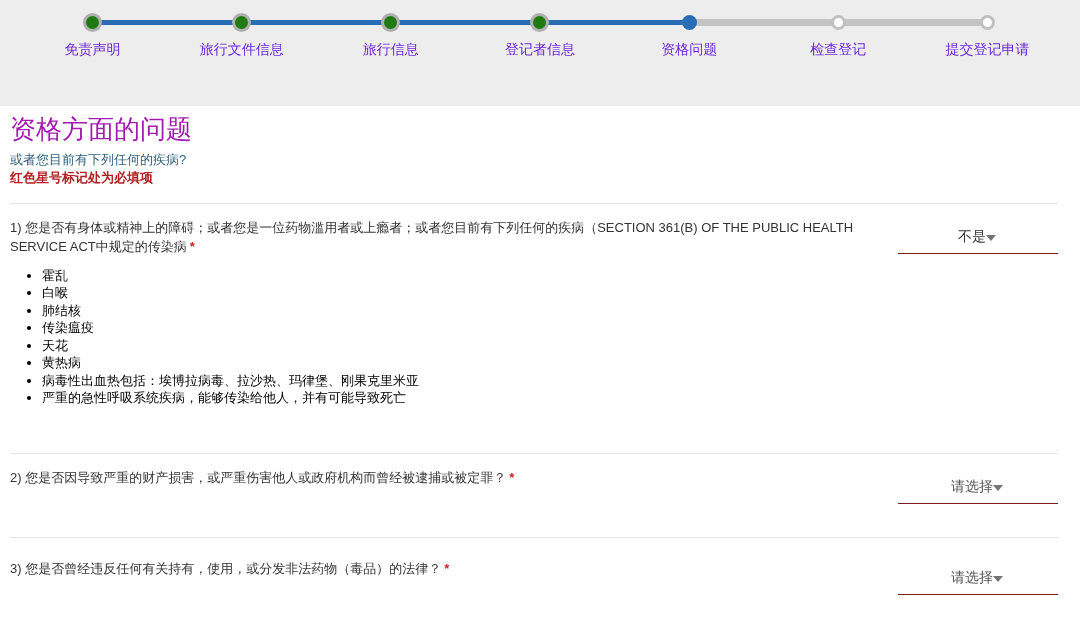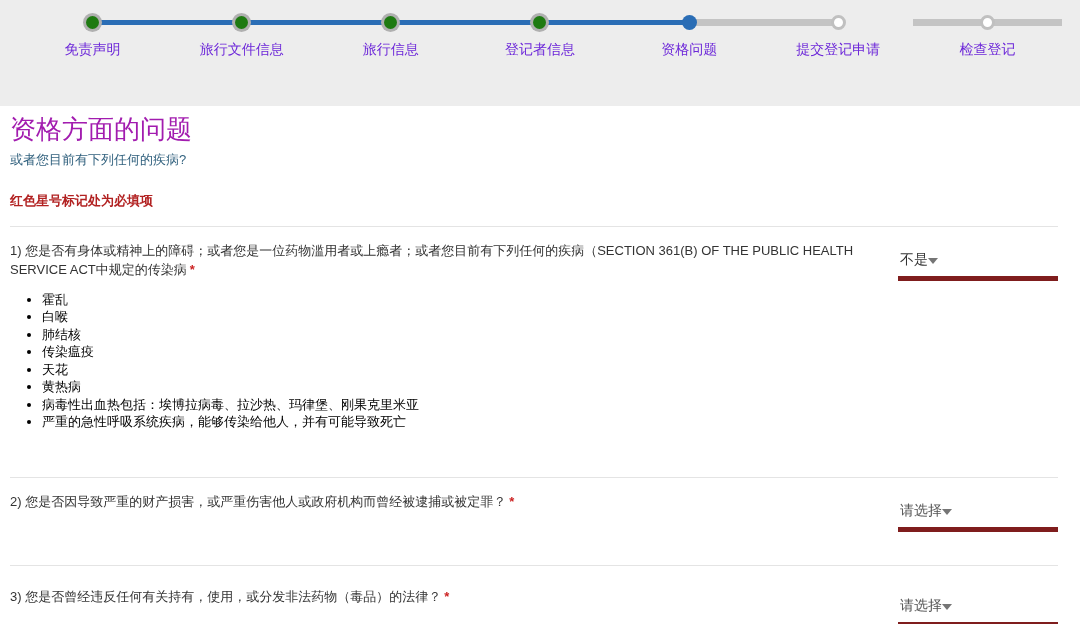--- a/index.html
+++ b/index.html
@@ -19,30 +19,30 @@
   .dot { border-radius:50%; }
   .step.complete .dot { width:13px; height:13px; background:#1e7a11; box-shadow:0 0 0 3px #b0b0b0; }
   .step.current  .dot { width:15px; height:15px; background:#2a6db5; }
   .step.future   .dot { width:15px; height:15px; background:#fff; border:3px solid #c0c0c0; }
   .step-label { margin-top:10px; font-size:14px; color:#6d28d9; }
 
   
   .main { padding:7px 22px 0 10px; }
   .page-title { color:#a21caf; font-size:26px; font-weight:400; line-height:1.25; }
   .help-link { display:inline-block; margin-top:5px; font-size:13px; color:#31617e; cursor:pointer; }
-  .required-note { margin-top:23px; font-size:13px; font-weight:bold; color:#b22222; }
+  .required-note { font-size:13px; font-weight:bold; color:#b22222; }
   .divider { border:none; border-top:1px solid #e4e4e4; margin-top:16px; }
 
   .q-block { padding-top:14px; }
   .q-row { display:flex; align-items:flex-start; }
   .q-text { flex:1; margin-right:20px; font-size:13px; line-height:1.5; color:#333; }
   .req-star { color:#cc2222; margin-left:3px; font-weight:bold; }
 
-  .select { width:160px; flex:none; margin-top:8px; border-bottom:5px solid #7f1d1d;
-    padding:2px 4px 7px 2px; display:flex; justify-content:flex-start; align-items:center;
+  .select { width:160px; flex:none; margin-top:8px; border-bottom:1px solid #7f1d1d;
+    padding:2px 4px 7px 2px; display:flex; justify-content:center; align-items:center;
     font-size:14px; color:#333; cursor:pointer; background:transparent; }
   .select.placeholder { color:#555; }
   .chevron { width:0; height:0; border-left:5px solid transparent; border-right:5px solid transparent;
     border-top:6px solid #757575; margin-top:2px; }
 
   .bullets { margin:10px 0 0 32px; }
   .bullets li { font-size:13px; color:#000000; line-height:17.5px; }
 
   .q1-spacer { height:46px; }
   .q2-spacer { height:33px; }
@@ -76,31 +76,31 @@
           <span class="dot"></span>
         </div>
       <div class="step-label">登记者信息</div>
     </div>
     <div class="step current seg-left-blue seg-right-gray">
       <div class="dot-wrap">
           <span class="dot"></span>
         </div>
       <div class="step-label">资格问题</div>
     </div>
+    <div class="step future seg-left-gray seg-right-gray">
+      <div class="dot-wrap">
+          <span class="dot"></span>
+        </div>
+      <div class="step-label">检查登记</div>
+    </div>
     <div class="step future seg-left-gray">
       <div class="dot-wrap">
           <span class="dot"></span>
         </div>
       <div class="step-label">提交登记申请</div>
-    </div>
-    <div class="step future seg-left-gray seg-right-gray">
-      <div class="dot-wrap">
-          <span class="dot"></span>
-        </div>
-      <div class="step-label">检查登记</div>
     </div>
   </div>
 </div>
 
 <div class="main">
   <h1 class="page-title">资格方面的问题</h1>
   <a class="help-link">或者您目前有下列任何的疾病?</a>
   <div class="required-note">红色星号标记处为必填项</div>
   <hr class="divider">
 

